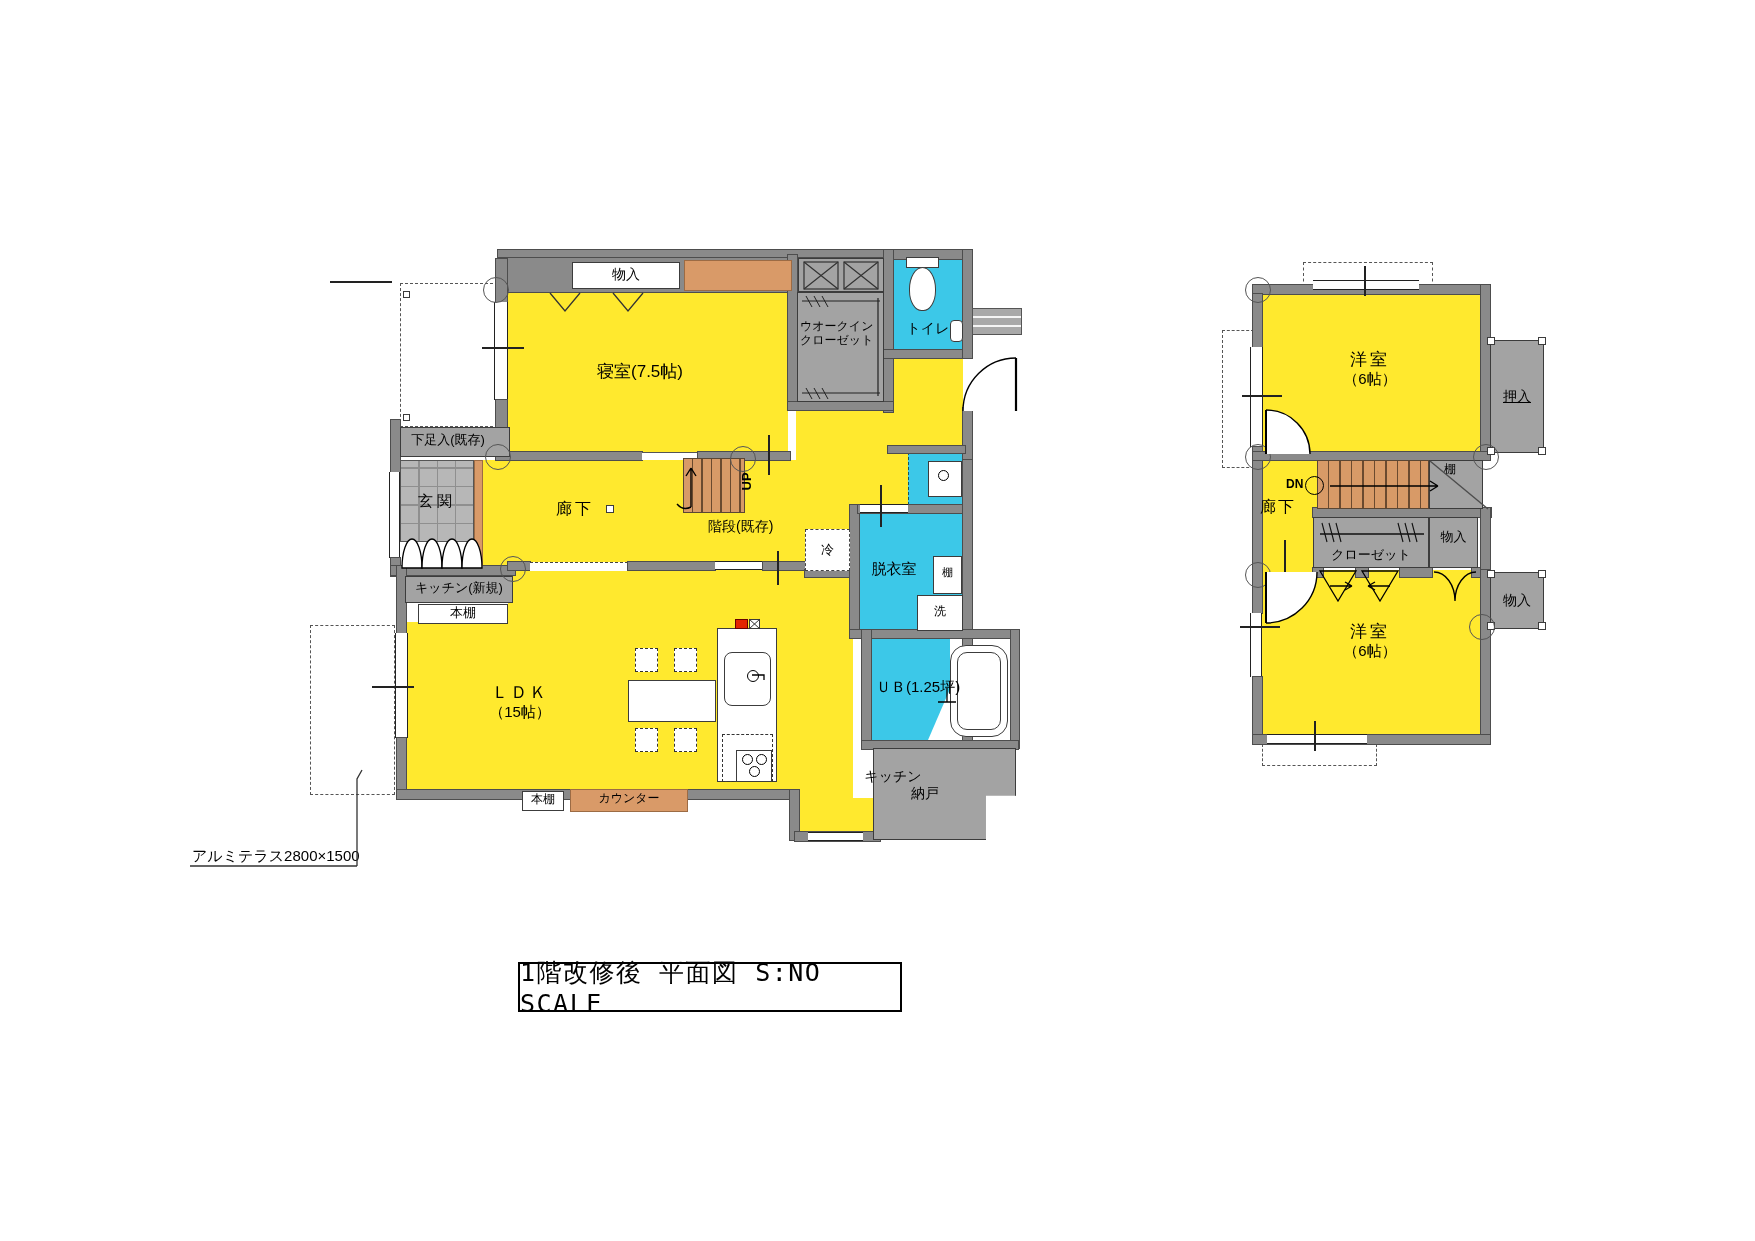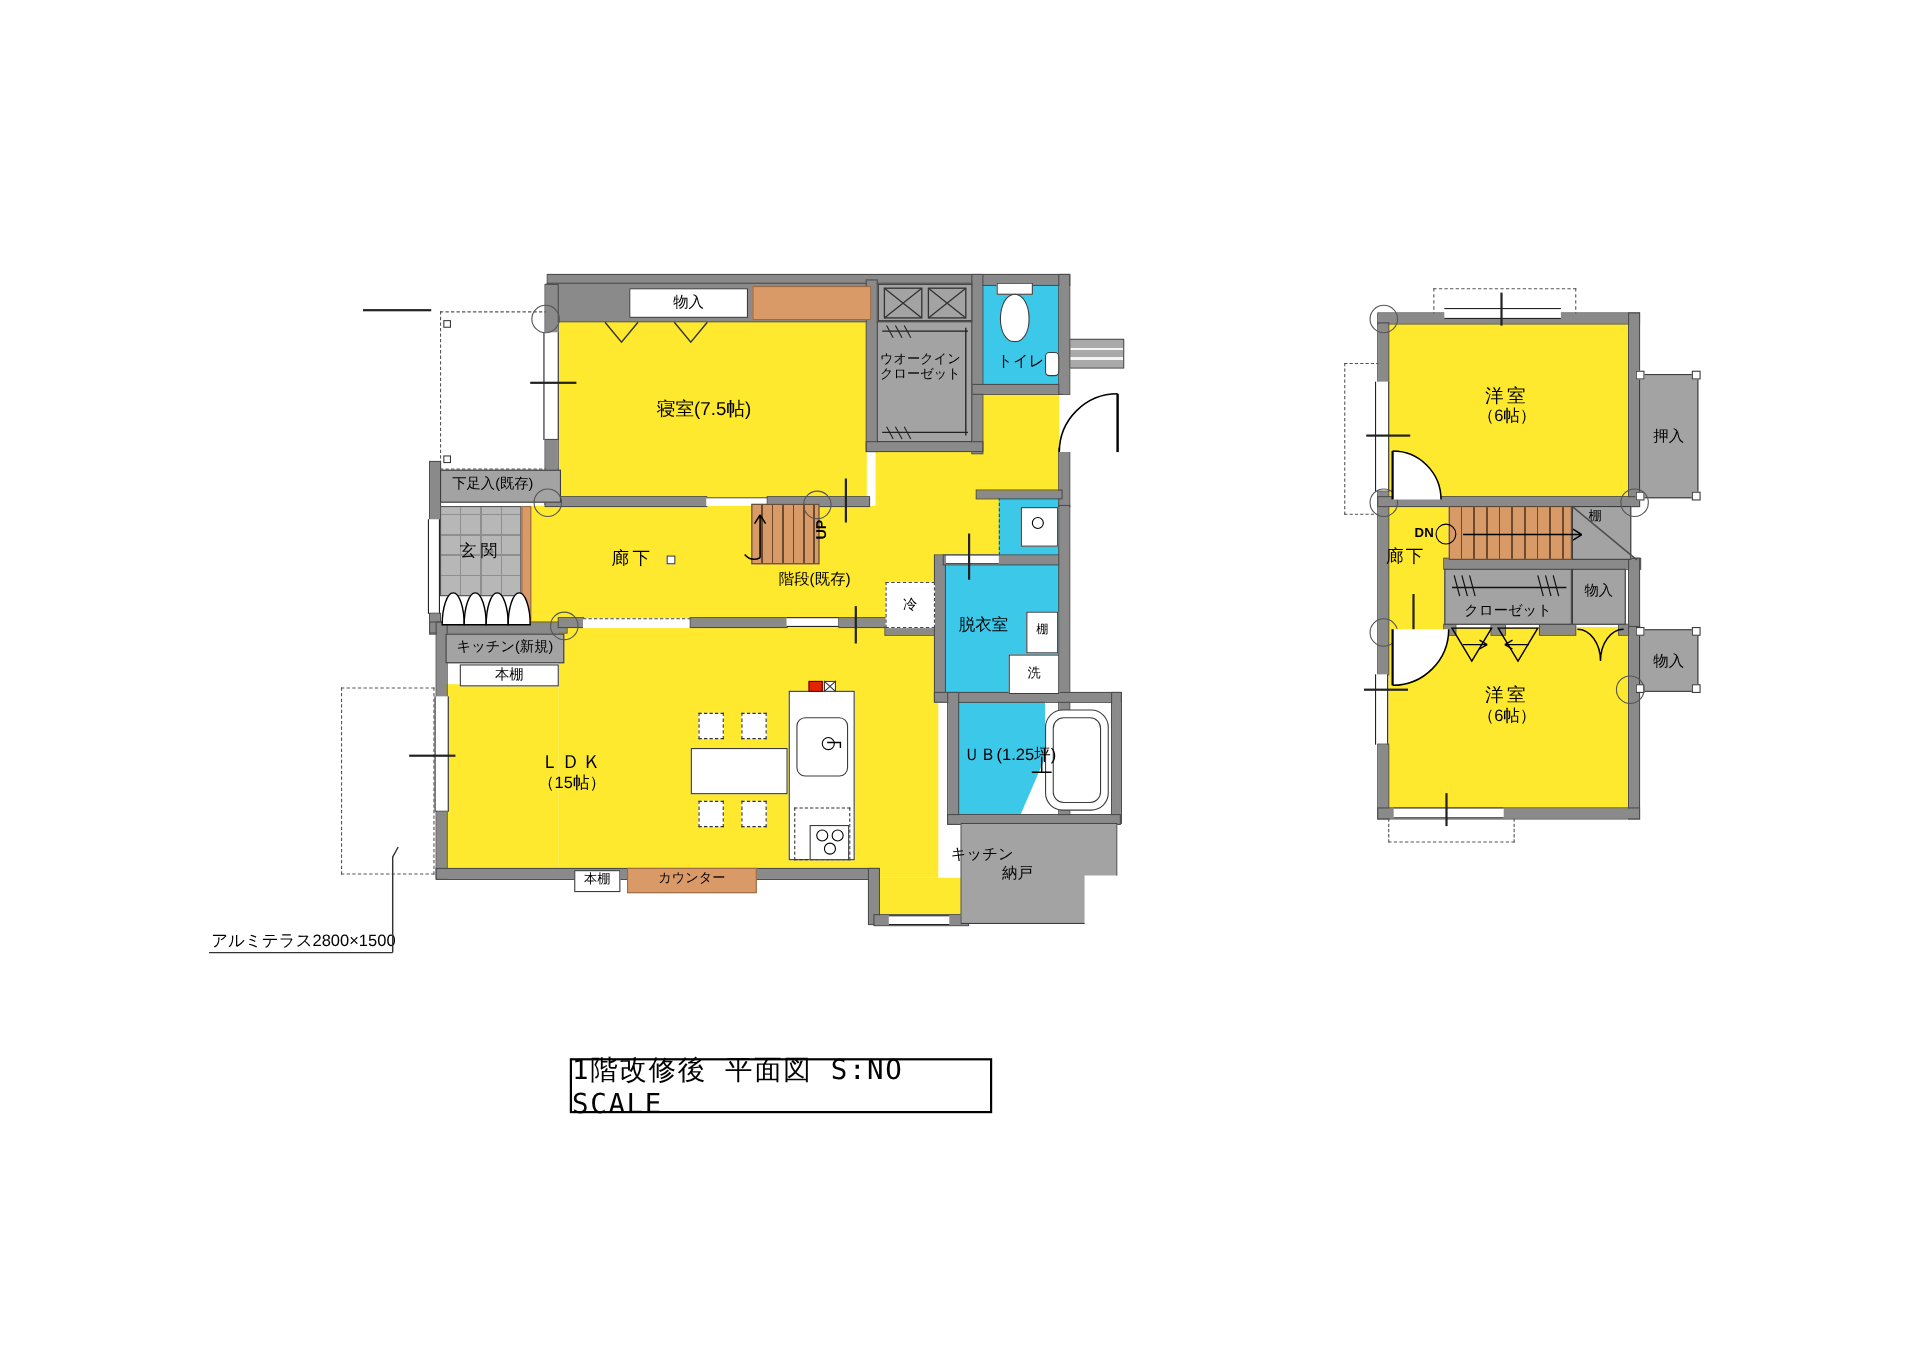--- a/index.html
+++ b/index.html
@@ -235,21 +235,21 @@
   <div class="circ" style="left:1305px;top:476px;width:17px;height:17px;border-color:#000;"></div>
 
   <div class="tick" style="left:1242px;top:395px;width:40px;height:2px;"></div>
   <div class="tick" style="left:1240px;top:626px;width:40px;height:2px;"></div>
   <div class="tick" style="left:1314px;top:721px;width:2px;height:30px;"></div>
   <div class="tick" style="left:1364px;top:266px;width:2px;height:30px;"></div>
   <div class="tick" style="left:1284px;top:540px;width:2px;height:36px;"></div>
 
   <div class="lbl c" style="left:1318px;top:350px;width:104px;font-size:17px;letter-spacing:3px;">洋室</div>
   <div class="lbl c" style="left:1318px;top:370px;width:104px;font-size:15px;">（6帖）</div>
-  <div class="lbl c" style="left:1490px;top:388px;width:54px;font-size:14px;">押入</div>
+  <div class="lbl c" style="left:1490px;top:388px;width:54px;font-size:14px;text-decoration:underline;">押入</div>
   <div class="lbl" style="left:1444px;top:463px;font-size:12px;">棚</div>
   <div class="lbl" style="left:1286px;top:478px;font-size:12px;font-weight:bold;">DN</div>
   <div class="lbl" style="left:1260px;top:498px;font-size:16px;letter-spacing:2px;">廊下</div>
   <div class="lbl c" style="left:1315px;top:548px;width:112px;font-size:13px;">クローゼット</div>
   <div class="lbl c" style="left:1429px;top:530px;width:49px;font-size:13px;">物入</div>
   <div class="lbl c" style="left:1490px;top:592px;width:54px;font-size:14px;">物入</div>
   <div class="lbl c" style="left:1318px;top:622px;width:104px;font-size:17px;letter-spacing:3px;">洋室</div>
   <div class="lbl c" style="left:1318px;top:642px;width:104px;font-size:15px;">（6帖）</div>
 
   <svg width="1755" height="1241" viewBox="0 0 1755 1241">

